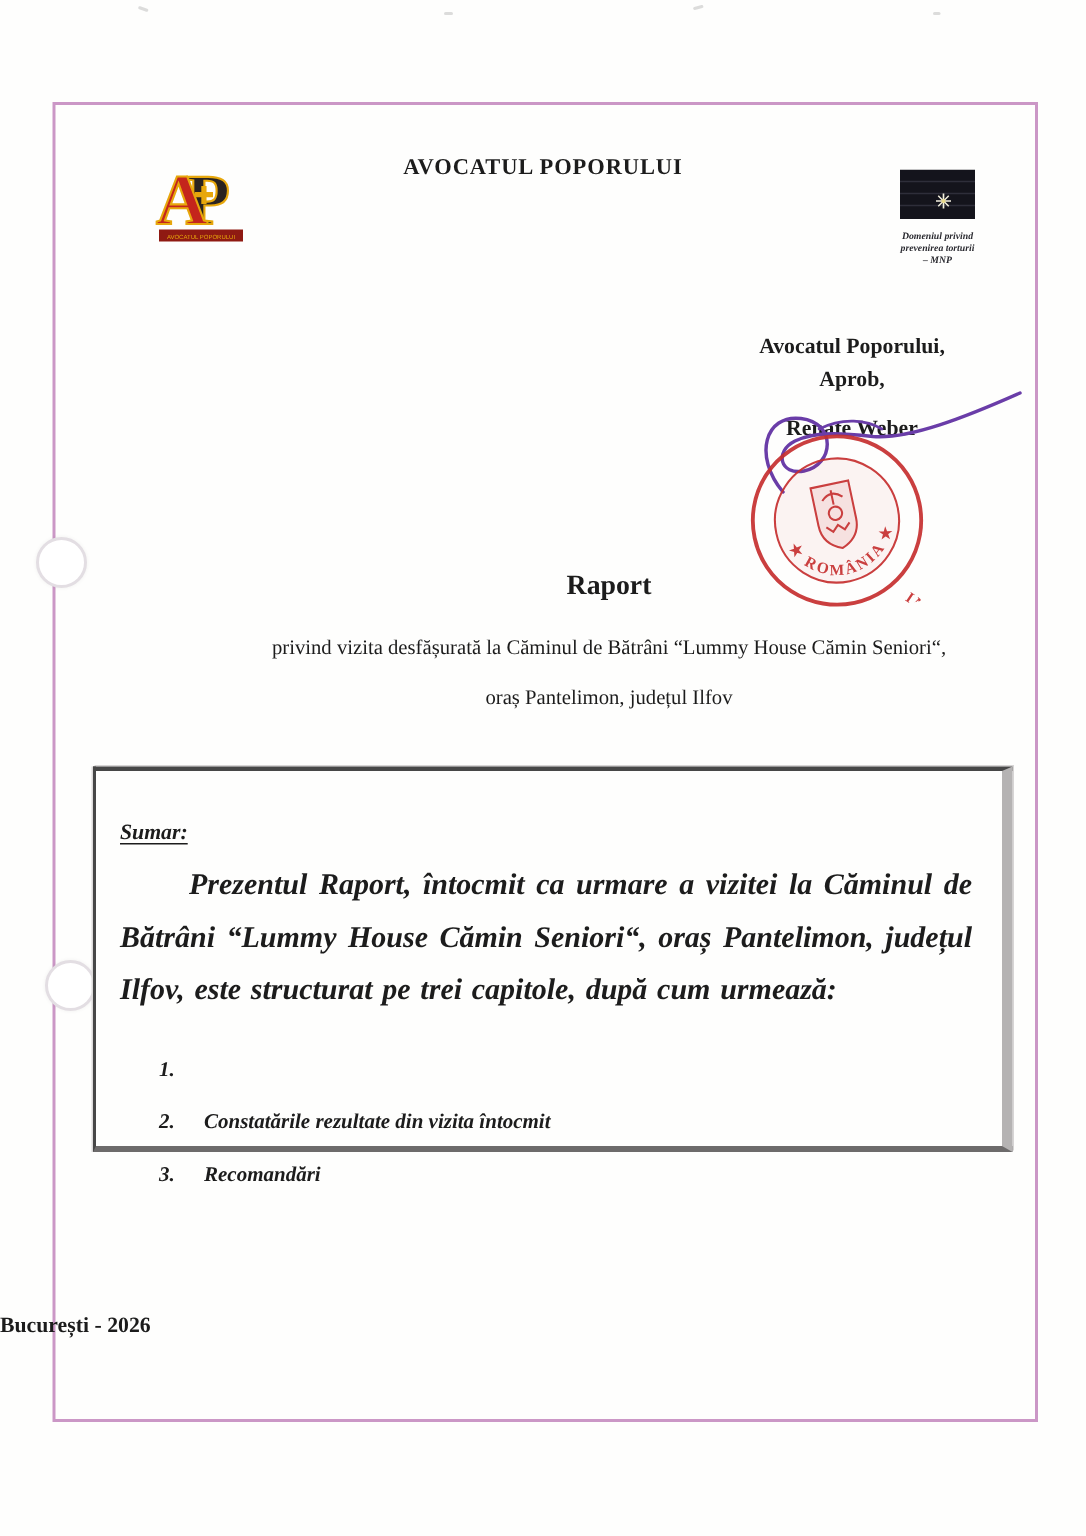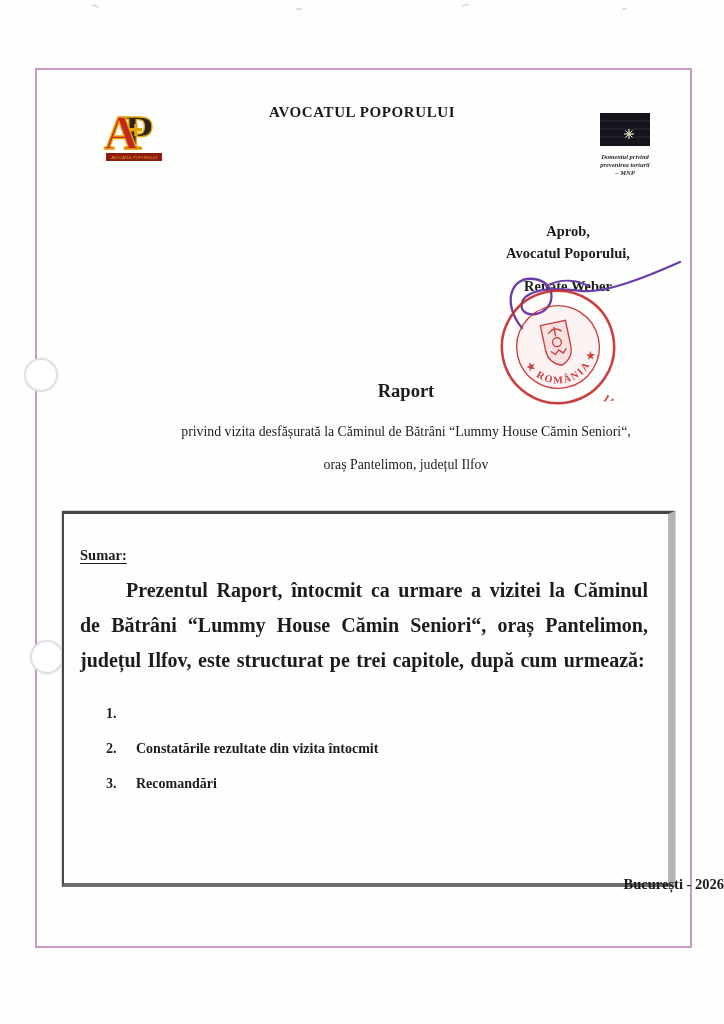--- a/index.html
+++ b/index.html
@@ -37,44 +37,45 @@
   .stamp-wrap{
     position:absolute;left:494px;top:283px;width:128px;height:128px;
     transform:rotate(-12deg);opacity:.92;pointer-events:none;
   }
   
   .title-block{position:absolute;left:0;top:381px;width:724px;text-align:center;margin-left:44px;}
   .report-title{font-weight:700;font-size:18.5px;}
   .report-subtitle{margin-top:13px;font-weight:400;font-size:13.8px;line-height:33px;}
   
   .summary-box{
-    position:absolute;left:62px;top:511px;width:613px;height:376px;
+    position:absolute;left:62px;top:511px;width:613px;height:257px;
     box-sizing:border-box;background:#fefefd;
     border-top:3px solid #474747;border-left:2px solid #474747;
     border-right:7px solid #b5b3b3;border-bottom:4px solid #6d6b6b;
     box-shadow:1px -1px 0 #d7d5d5, -1px 0 0 #dcdada;
     padding:33px 20px 11px 16px;
+    font-style:italic;
   }
   .summary-heading{
     font-weight:700;font-size:14.5px;text-decoration:underline;
     text-underline-offset:3px;
   }
   .summary-paragraph{
     margin-top:9px;font-weight:700;font-size:20px;line-height:35px;
     text-align:justify;text-indent:46px;word-spacing:1.5px;
   }
   .summary-list{margin-top:25px;}
   .summary-item{
     display:flex;align-items:baseline;padding-left:26px;
     font-weight:700;font-size:14px;margin-bottom:14px;line-height:21px;
   }
   .item-number{width:30px;flex:0 0 30px;}
   
   .footer-year{
-    position:absolute;left:0;top:876px;width:724px;text-align:right;
+    position:absolute;left:0;top:876px;width:724px;text-align:left;
     font-weight:700;font-size:14.5px;
   }
 </style>
 </head>
 <body>
 
 <div class="page">
 
   <div class="speck" style="left:92px;top:5px;width:7px;height:2px;transform:rotate(20deg);"></div>
   <div class="speck" style="left:296px;top:8px;width:6px;height:2px;"></div>
@@ -113,22 +114,22 @@
         <circle cx="29" cy="21" r="1.4" fill="#e8d98a"></circle>
       </g>
     </svg>
     <div class="mnp-caption">
       <div>Domeniul privind</div>
       <div>prevenirea torturii – MNP</div>
     </div>
   </div>
 
   <div class="approval">
+    <div>Avocatul Poporului,</div>
     <div>Aprob,</div>
-    <div>Avocatul Poporului,</div>
     <div class="signatory">Renate Weber</div>
   </div>
 
   <svg class="signature-svg" viewBox="0 0 196 80">
     <path d="M 30,72 C 10,48 18,20 42,23 C 66,26 64,54 44,58 C 28,61 24,45 38,38
              C 52,31 72,33 90,35 C 114,37 152,22 188,6" fill="none" stroke="#6a3da8" stroke-width="2.3" stroke-linecap="round"></path>
     <path d="M 54,30 C 70,22 86,24 96,30" fill="none" stroke="#6a3da8" stroke-width="1.8" stroke-linecap="round"></path>
   </svg>
 
   <div class="stamp-wrap">

